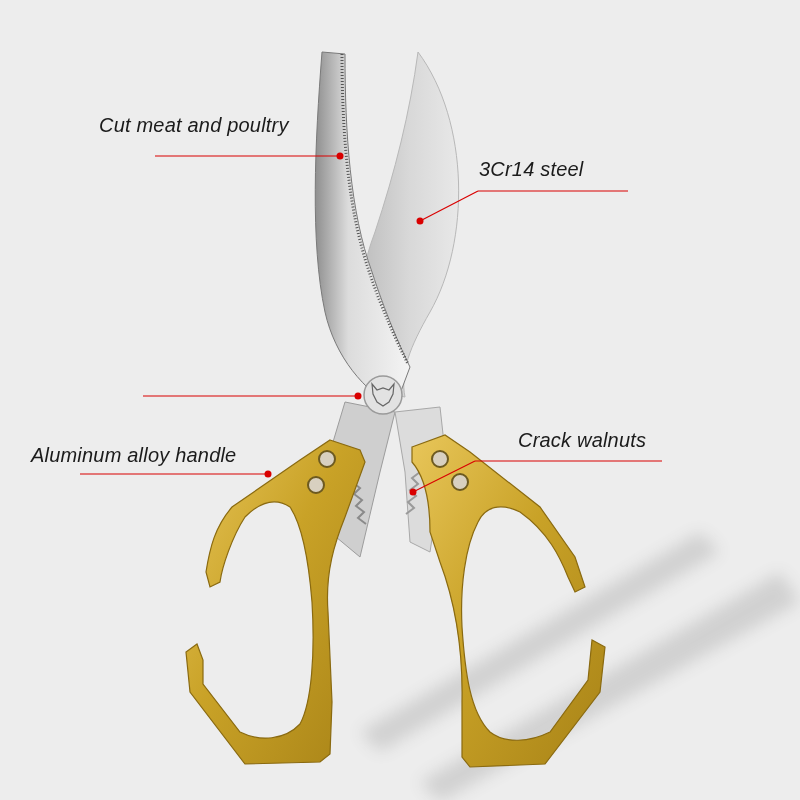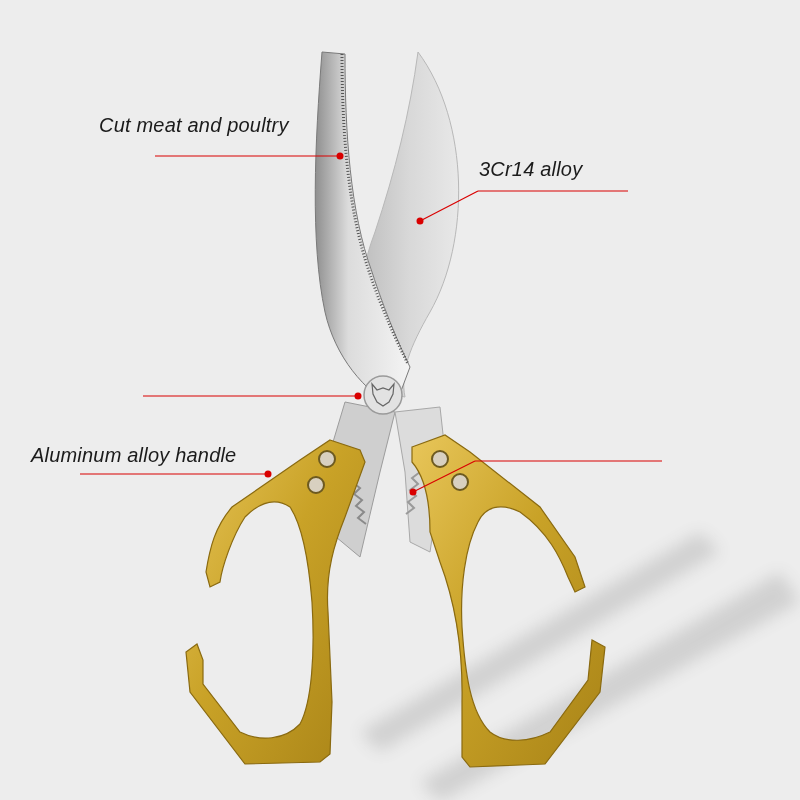--- a/index.html
+++ b/index.html
@@ -88,16 +88,17 @@
       <line x1="80" y1="462" x2="268" y2="462"></line>
       <circle cx="268" cy="462" r="3.5" stroke="none"></circle>
 
       <line x1="475" y1="449" x2="662" y2="449"></line>
       <line x1="475" y1="449" x2="413" y2="480"></line>
       <circle cx="413" cy="480" r="3.5" stroke="none"></circle>
     </g>
   </svg>
 
   <div class="callout-label" style="left:99px; top:102px;">Cut meat and poultry</div>
-  <div class="callout-label" style="left:479px; top:146px;">3Cr14 alloy</div>
+  <div class="callout-label" style="left:479px; top:146px;">3Cr14 steel</div>
   <div class="callout-label" style="left:31px; top:432px;">Aluminum alloy handle</div>
+  <div class="callout-label" style="left:518px; top:417px;">Crack walnuts</div>
 
 </div>
 
 </body></html>

